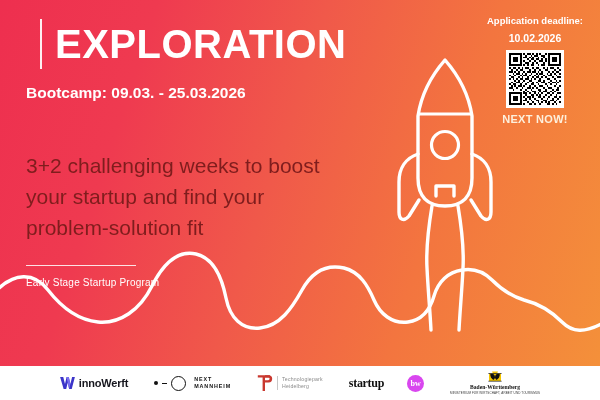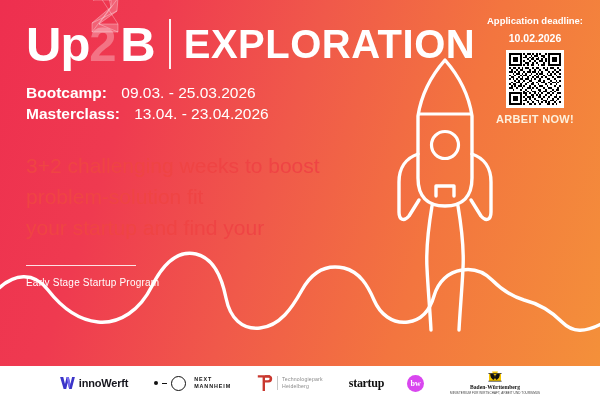--- a/index.html
+++ b/index.html
@@ -22,23 +22,23 @@
   .lockup{position:absolute;left:26px;top:14px;display:flex;align-items:center;height:60px;}
   .up2b{position:relative;font-size:49px;font-weight:700;color:#fff;letter-spacing:-1px;line-height:1;display:flex;align-items:baseline;}
   .u-two{position:relative;display:inline-block;width:31px;}
   .u-two .base{color:#fff;opacity:.30;}
   .u-two svg{position:absolute;left:-2px;top:-40px;}
   .divider-v{width:2px;height:50px;background:#fff;opacity:.92;margin:0 13px 0 14px;}
   .explore{font-size:40px;font-weight:700;color:#fff;letter-spacing:.5px;line-height:1;}
   
   .dates{position:absolute;left:26px;top:82px;color:#fff;font-size:15.5px;line-height:21px;}
   .dates b{font-weight:700;}
-  .dates span{font-weight:400;margin-left:10px;}
-  
-  .headline{position:absolute;left:26px;top:150px;color:#ef4444;font-size:21px;line-height:31px;font-weight:300;}
+  .dates span{font-weight:700;}
+  
+  .headline{position:absolute;left:26px;top:150px;color:#7f1d1d;font-size:21px;line-height:31px;font-weight:300;}
   
   .rule{position:absolute;left:26px;top:265px;width:110px;height:1px;background:rgba(255,255,255,.85);}
   .subtitle{position:absolute;left:26px;top:277px;color:#fff;font-size:10px;font-weight:400;letter-spacing:.2px;}
   
   .deadline{position:absolute;left:480px;top:14px;width:110px;text-align:center;color:#fff;}
   .deadline .dl-label{font-size:9.5px;font-weight:700;line-height:13px;}
   .deadline .dl-date{font-size:10.5px;font-weight:700;line-height:14px;margin-top:4px;}
   .qr-wrap{margin:5px auto 0;width:58px;height:58px;background:#fff;padding:3px;box-sizing:border-box;}
   .qr-wrap svg{display:block;width:52px;height:52px;}
   .apply{margin-top:5px;font-size:11px;font-weight:700;color:#fdf0dd;letter-spacing:.3px;}
@@ -86,49 +86,35 @@
       <path d="M436 196 L436 186 L454 186 L454 196"></path>
 
       <path d="M432 206 C428 230 426 250 427 268 C428 290 430 310 431 330"></path>
       <path d="M458 206 C462 230 464 250 463 268 C462 290 460 310 459 330"></path>
     </g>
 
     <path d="M-5 292 C14 272 34 272 48 290 C62 308 78 320 98 322 C120 324 140 310 152 286 C164 262 178 250 196 254 C214 258 222 278 226 298 C230 318 242 330 260 328 C280 326 292 308 302 290 C312 272 326 264 344 268 C360 272 368 286 374 300 C380 314 392 324 408 322 C422 320 430 310 434 296 C438 282 448 272 462 270 C474 268 484 272 492 280 C500 288 510 296 524 300 C540 304 552 312 562 322 C572 332 584 334 605 322" fill="none" stroke="#ffffff" stroke-width="3.4" stroke-linecap="round"></path>
   </svg>
 
   <div class="lockup">
-    <div class="up2b">
-      <span>Up</span>
-        <span class="u-two"><span class="base">2</span><svg width="38" height="60" viewBox="0 0 38 60">
-            <g stroke="#ffffff" stroke-opacity=".45" stroke-width=".7" fill="none">
-              <path d="M6 20 L20 10 L31 18 L30 31 L12 44 L31 44 L31 52 L5 52 L5 43 L24 27 L24 20 L14 18 Z" fill="#ffffff" fill-opacity=".22"></path>
-              <path d="M6 20 L24 20 M20 10 L24 27 M31 18 L12 44 M30 31 L5 43 M14 18 L31 44 M5 52 L24 27 M31 52 L12 44"></path>
-            </g>
-          </svg></span>
-        <span>B</span>
-    </div>
     <div class="divider-v"></div>
     <div class="explore">EXPLORATION</div>
   </div>
 
   <div class="dates">
     <div>
       <b>Bootcamp:</b>
       <span>09.03. - 25.03.2026</span>
     </div>
-    <div>
-      <b>Masterclass:</b>
-      <span>13.04. - 23.04.2026</span>
-    </div>
   </div>
 
   <div class="headline">
     <div>3+2 challenging weeks to boost</div>
+    <div>your startup and find your</div>
     <div>problem-solution fit</div>
-    <div>your startup and find your</div>
   </div>
 
   <div class="rule"></div>
   <div class="subtitle">Early Stage Startup Program</div>
 
   <div class="deadline">
     <div class="dl-label">Application deadline:</div>
     <div class="dl-date">10.02.2026</div>
     <div class="qr-wrap">
       <svg viewBox="0 0 29 29" shape-rendering="crispEdges">
@@ -355,21 +341,21 @@
           <rect x="8" y="28" width="1" height="1"></rect>
             <rect x="11" y="28" width="2" height="1"></rect>
             <rect x="14" y="28" width="1" height="1"></rect>
             <rect x="17" y="28" width="1" height="1"></rect>
             <rect x="21" y="28" width="2" height="1"></rect>
             <rect x="24" y="28" width="1" height="1"></rect>
             <rect x="26" y="28" width="1" height="1"></rect>
         </g>
       </svg>
     </div>
-    <div class="apply">ARBEIT NOW!</div>
+    <div class="apply">NEXT NOW!</div>
   </div>
 
   <div class="footer">
 
     <div class="logo lg-inno">
       <svg class="w-mark" viewBox="0 0 16 13">
         <path d="M0 0 L3.4 0 L5.3 7.6 L7 0 L9.4 0 L11.1 7.6 L13 0 L16 0 L12.6 13 L9.8 13 L8.2 6.2 L6.6 13 L3.8 13 Z" fill="#3b34c9"></path>
         <path d="M7 0 L9.4 0 L11.1 7.6 L9.8 13 L8.2 6.2 Z" fill="#7b6ef0"></path>
       </svg>
       <span class="txt">innoWerft</span>

